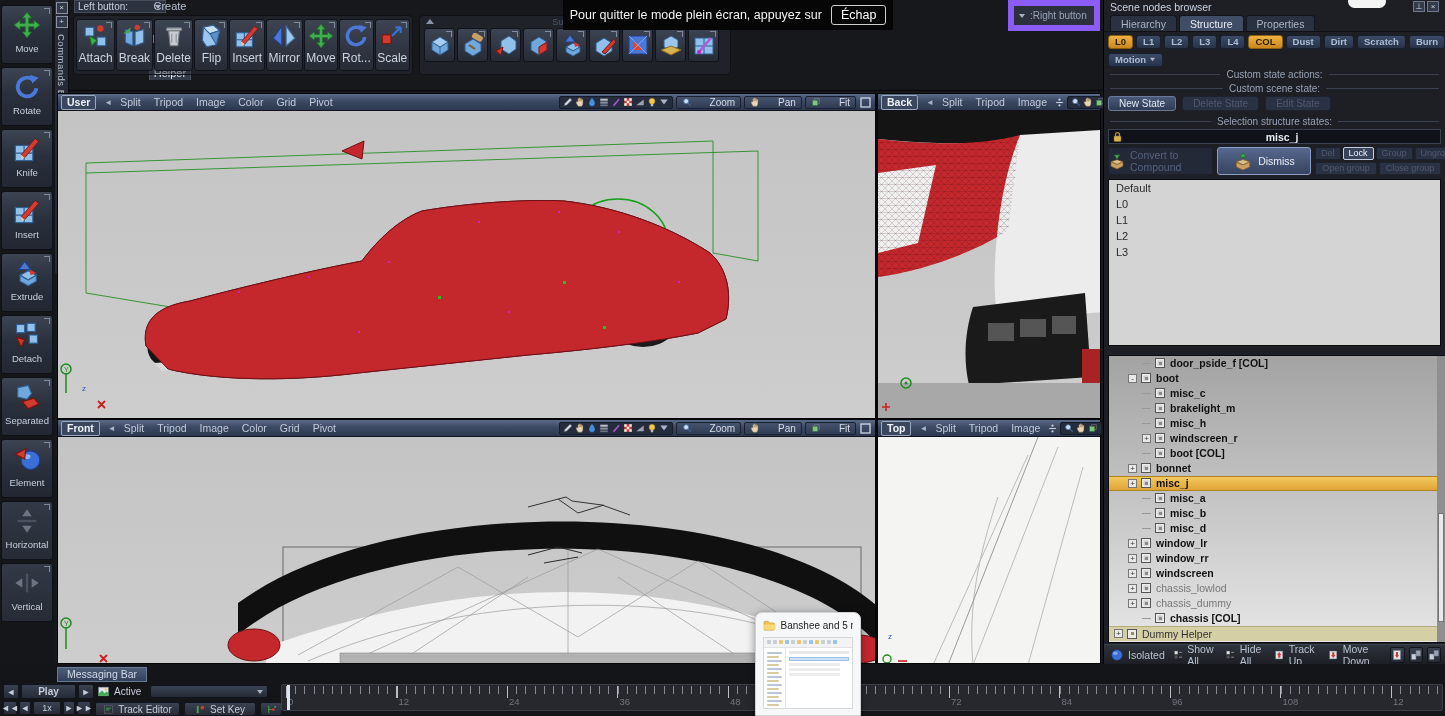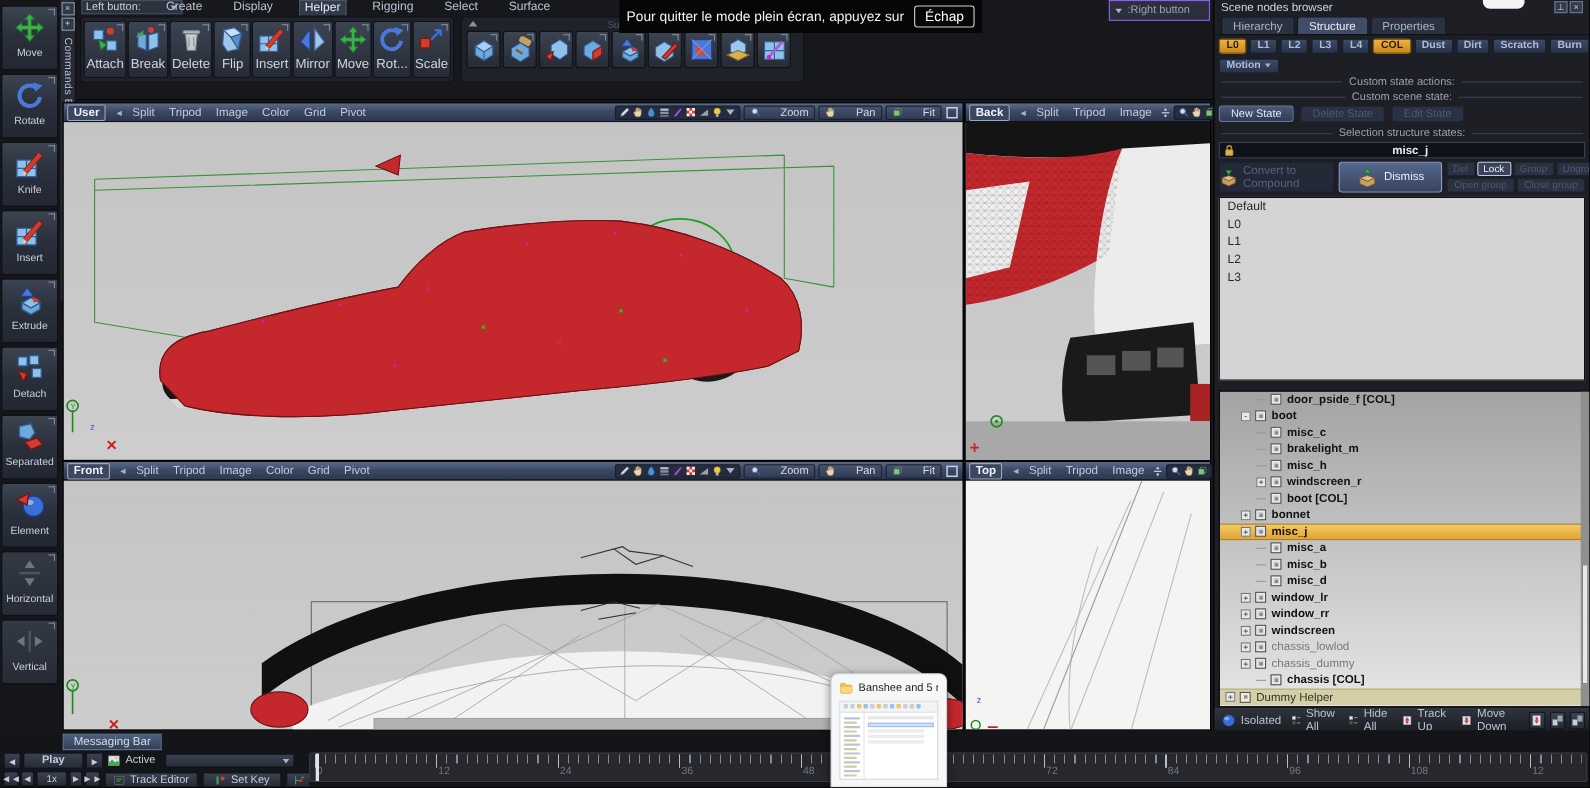--- a/index.html
+++ b/index.html
@@ -25,24 +25,24 @@
     display:flex;flex-direction:column;align-items:center;}
   .strip-btn{width:12px;height:12px;margin-top:2px;border:1px solid #8a93a6;background:#323947;color:#cdd5e2;
     font-size:8px;line-height:10px;text-align:center;cursor:pointer;}
   #commands-title{writing-mode:vertical-rl;font-size:9.5px;color:#b6c0d0;margin-top:6px;letter-spacing:.5px;}
 
   
   #top-toolbar{position:absolute;left:69px;top:0;width:1033px;height:91px;background:#17181c;border-bottom:1px solid #060708;}
   #left-button-box{position:absolute;left:5px;top:0;width:92px;height:13px;background:#2c323e;border:1px solid #454d5c;
     font-size:10px;color:#c6cede;display:flex;align-items:center;padding:0 3px;cursor:pointer;}
   #left-button-box .ico{margin-left:auto;width:8px;height:8px;}
-  #right-button-box{position:absolute;right:2px;top:0;width:92px;height:19px;background:#2b303c;border:1px solid #8b5cf6;
+  #right-button-box{position:absolute;right:2px;top:0;width:92px;height:31px;background:#2b303c;border:6px solid #8b5cf6;
     font-size:10px;color:#9aa4b6;display:flex;align-items:center;padding:0 4px;cursor:pointer;}
   #right-button-box .ico{width:8px;height:8px;margin-right:4px;}
-  #menu-bar{position:absolute;left:78px;top:0;height:13px;display:flex;align-items:center;gap:20px;}
+  #menu-bar{position:absolute;left:78px;top:0;height:13px;display:flex;align-items:center;gap:20px;flex-direction:column;}
   .menu-item{font-size:11px;color:#b9c2d2;cursor:pointer;padding:0 4px;line-height:13px;}
   .menu-item.active{background:#333a48;border:1px solid #4d5668;border-bottom:none;color:#e2e8f2;}
   #modify-group{position:absolute;left:4px;top:15px;width:340px;height:60px;background:rgba(42,47,58,.45);
     border:1px solid #101218;border-radius:4px;display:flex;align-items:flex-start;padding:3px 2px;gap:1px;}
   .tbtn{position:relative;height:52px;min-width:34px;padding:3px 3px 0 3px;border:1px solid #10131b;border-radius:3px;
     background:linear-gradient(180deg,#3d4452,#262b35);display:flex;flex-direction:column;align-items:center;cursor:pointer;}
   .tbtn .ico{width:26px;height:26px;}
   .tbtn .tlabel{font-size:12px;color:#cdd5e2;margin-top:2px;white-space:nowrap;}
   #submesh-group{position:absolute;left:350px;top:15px;width:312px;height:60px;background:rgba(42,47,58,.45);
     border:1px solid #101218;border-radius:4px;}

